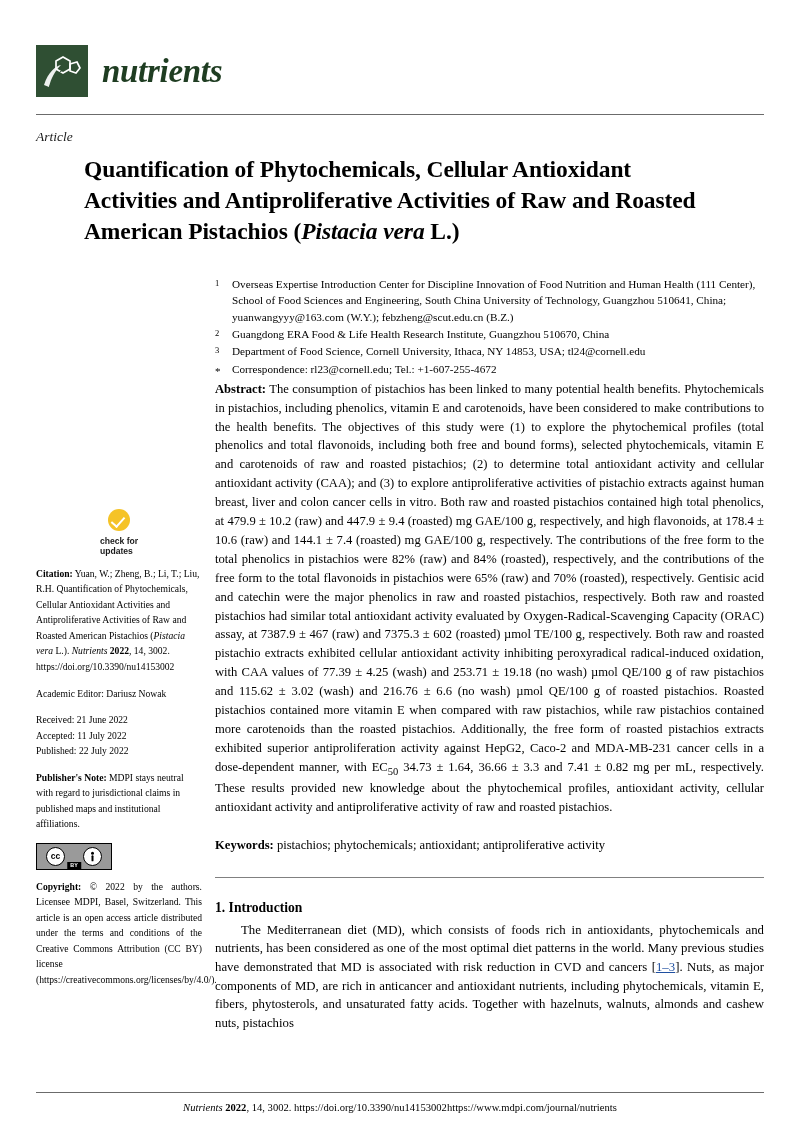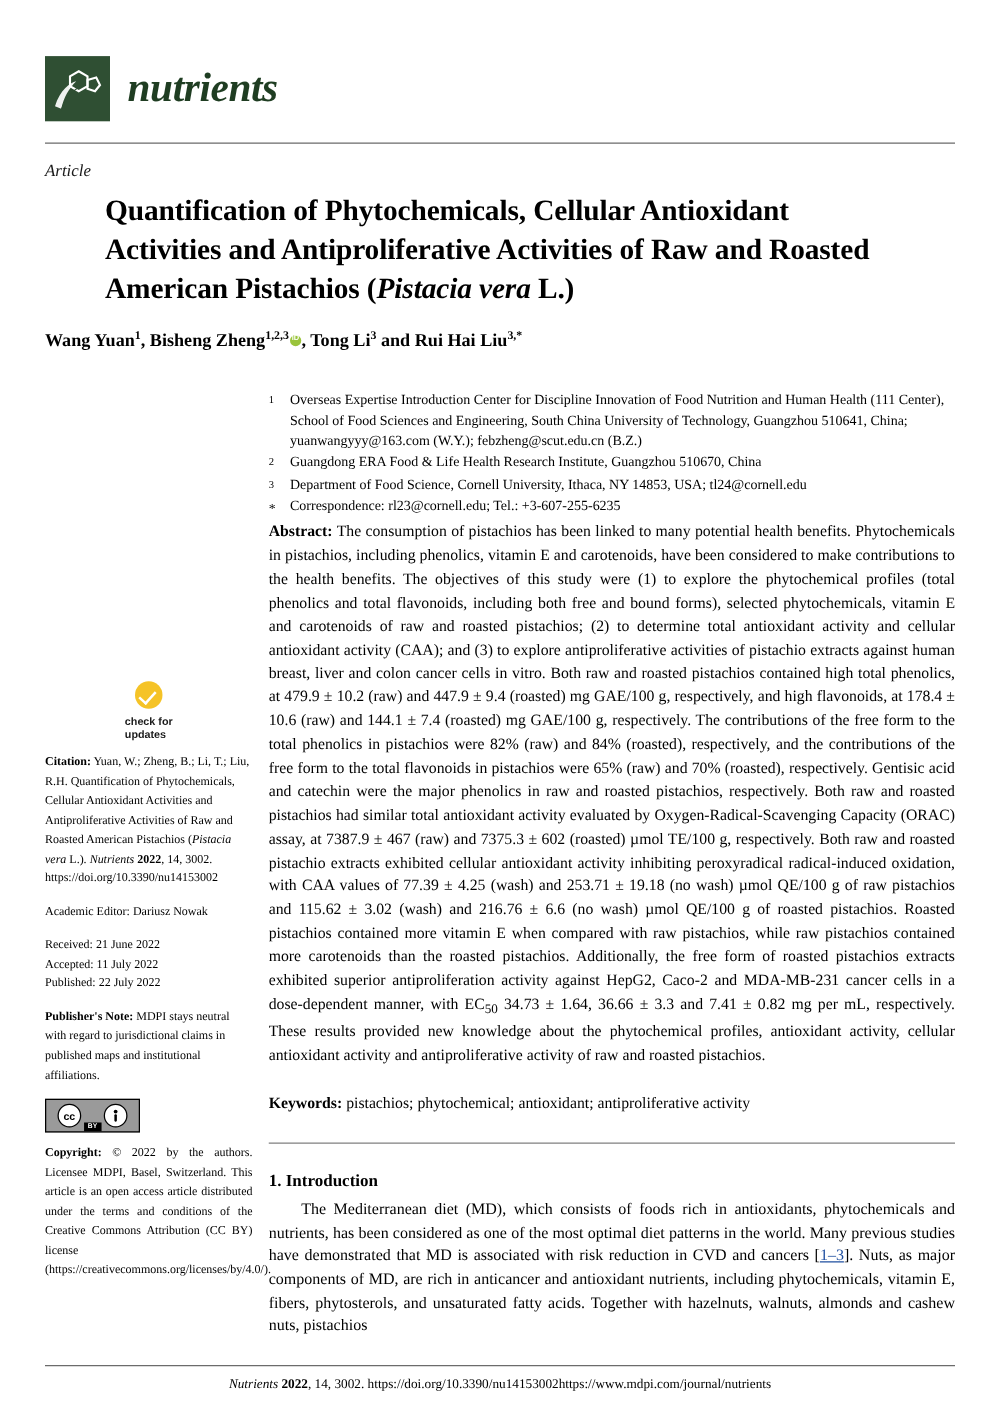--- a/index.html
+++ b/index.html
@@ -315,26 +315,20 @@
   <div class="rule-top"></div>
 
   <div class="article-type">Article</div>
 
   <h1 class="paper-title">
     <span>Quantification of Phytochemicals, Cellular Antioxidant</span><br>
     <span>Activities and Antiproliferative Activities of Raw and Roasted</span><br>
     <span>American Pistachios (</span><span class="sp">Pistacia vera</span><span> L.)</span>
   </h1>
 
-  <div class="authors">
-    <span>Wang Yuan</span><sup>1</sup>,
-    <span>Bisheng Zheng</span><sup>1,2,3</sup><span class="orcid"></span>,
-    <span>Tong Li</span><sup>3</sup> and
-    <span>Rui Hai Liu</span><sup>3,*</sup>
-  </div>
 
   <div class="body-area">
 
     <div class="left-col">
       <div style="height:240px"></div>
 
       <div class="cfu">
         <div class="cfu-circle"></div>
         <div class="cfu-text">
           <div>check for</div>
@@ -384,30 +378,30 @@
         <div class="aff-row">
           <div class="aff-marker">2</div>
           <div class="aff-text">Guangdong ERA Food &amp; Life Health Research Institute, Guangzhou 510670, China</div>
         </div>
         <div class="aff-row">
           <div class="aff-marker">3</div>
           <div class="aff-text">Department of Food Science, Cornell University, Ithaca, NY 14853, USA; tl24@cornell.edu</div>
         </div>
         <div class="aff-row">
           <div class="aff-marker star">*</div>
-          <div class="aff-text">Correspondence: rl23@cornell.edu; Tel.: +3-607-255-6235</div>
+          <div class="aff-text">Correspondence: rl23@cornell.edu; Tel.: +1-607-255-4672</div>
         </div>
       </div>
 
       <div class="abstract">
         <b>Abstract:</b><span> The consumption of pistachios has been linked to many potential health benefits. Phytochemicals in pistachios, including phenolics, vitamin E and carotenoids, have been considered to make contributions to the health benefits. The objectives of this study were (1) to explore the phytochemical profiles (total phenolics and total flavonoids, including both free and bound forms), selected phytochemicals, vitamin E and carotenoids of raw and roasted pistachios; (2) to determine total antioxidant activity and cellular antioxidant activity (CAA); and (3) to explore antiproliferative activities of pistachio extracts against human breast, liver and colon cancer cells in vitro. Both raw and roasted pistachios contained high total phenolics, at 479.9 ± 10.2 (raw) and 447.9 ± 9.4 (roasted) mg GAE/100 g, respectively, and high flavonoids, at 178.4 ± 10.6 (raw) and 144.1 ± 7.4 (roasted) mg GAE/100 g, respectively. The contributions of the free form to the total phenolics in pistachios were 82% (raw) and 84% (roasted), respectively, and the contributions of the free form to the total flavonoids in pistachios were 65% (raw) and 70% (roasted), respectively. Gentisic acid and catechin were the major phenolics in raw and roasted pistachios, respectively. Both raw and roasted pistachios had similar total antioxidant activity evaluated by Oxygen-Radical-Scavenging Capacity (ORAC) assay, at 7387.9 ± 467 (raw) and 7375.3 ± 602 (roasted) µmol TE/100 g, respectively. Both raw and roasted pistachio extracts exhibited cellular antioxidant activity inhibiting peroxyradical radical-induced oxidation, with CAA values of 77.39 ± 4.25 (wash) and 253.71 ± 19.18 (no wash) µmol QE/100 g of raw pistachios and 115.62 ± 3.02 (wash) and 216.76 ± 6.6 (no wash) µmol QE/100 g of roasted pistachios. Roasted pistachios contained more vitamin E when compared with raw pistachios, while raw pistachios contained more carotenoids than the roasted pistachios. Additionally, the free form of roasted pistachios extracts exhibited superior antiproliferation activity against HepG2, Caco-2 and MDA-MB-231 cancer cells in a dose-dependent manner, with EC</span><sub>50</sub><span> 34.73 ± 1.64, 36.66 ± 3.3 and 7.41 ± 0.82 mg per mL, respectively. These results provided new knowledge about the phytochemical profiles, antioxidant activity, cellular antioxidant activity and antiproliferative activity of raw and roasted pistachios.</span>
       </div>
 
       <div class="keywords">
-        <b>Keywords:</b><span> pistachios; phytochemical; antioxidant; antiproliferative activity</span>
+        <b>Keywords:</b><span> pistachios; phytochemicals; antioxidant; antiproliferative activity</span>
       </div>
 
       <div class="rule-mid"></div>
 
       <div class="section-heading">1. Introduction</div>
 
       <div class="intro-para">
         <span>The Mediterranean diet (MD), which consists of foods rich in antioxidants, phytochemicals and nutrients, has been considered as one of the most optimal diet patterns in the world. Many previous studies have demonstrated that MD is associated with risk reduction in CVD and cancers [</span><a class="ref-link" href="#">1–3</a><span>]. Nuts, as major components of MD, are rich in anticancer and antioxidant nutrients, including phytochemicals, vitamin E, fibers, phytosterols, and unsaturated fatty acids. Together with hazelnuts, walnuts, almonds and cashew nuts, pistachios</span>
       </div>
 

